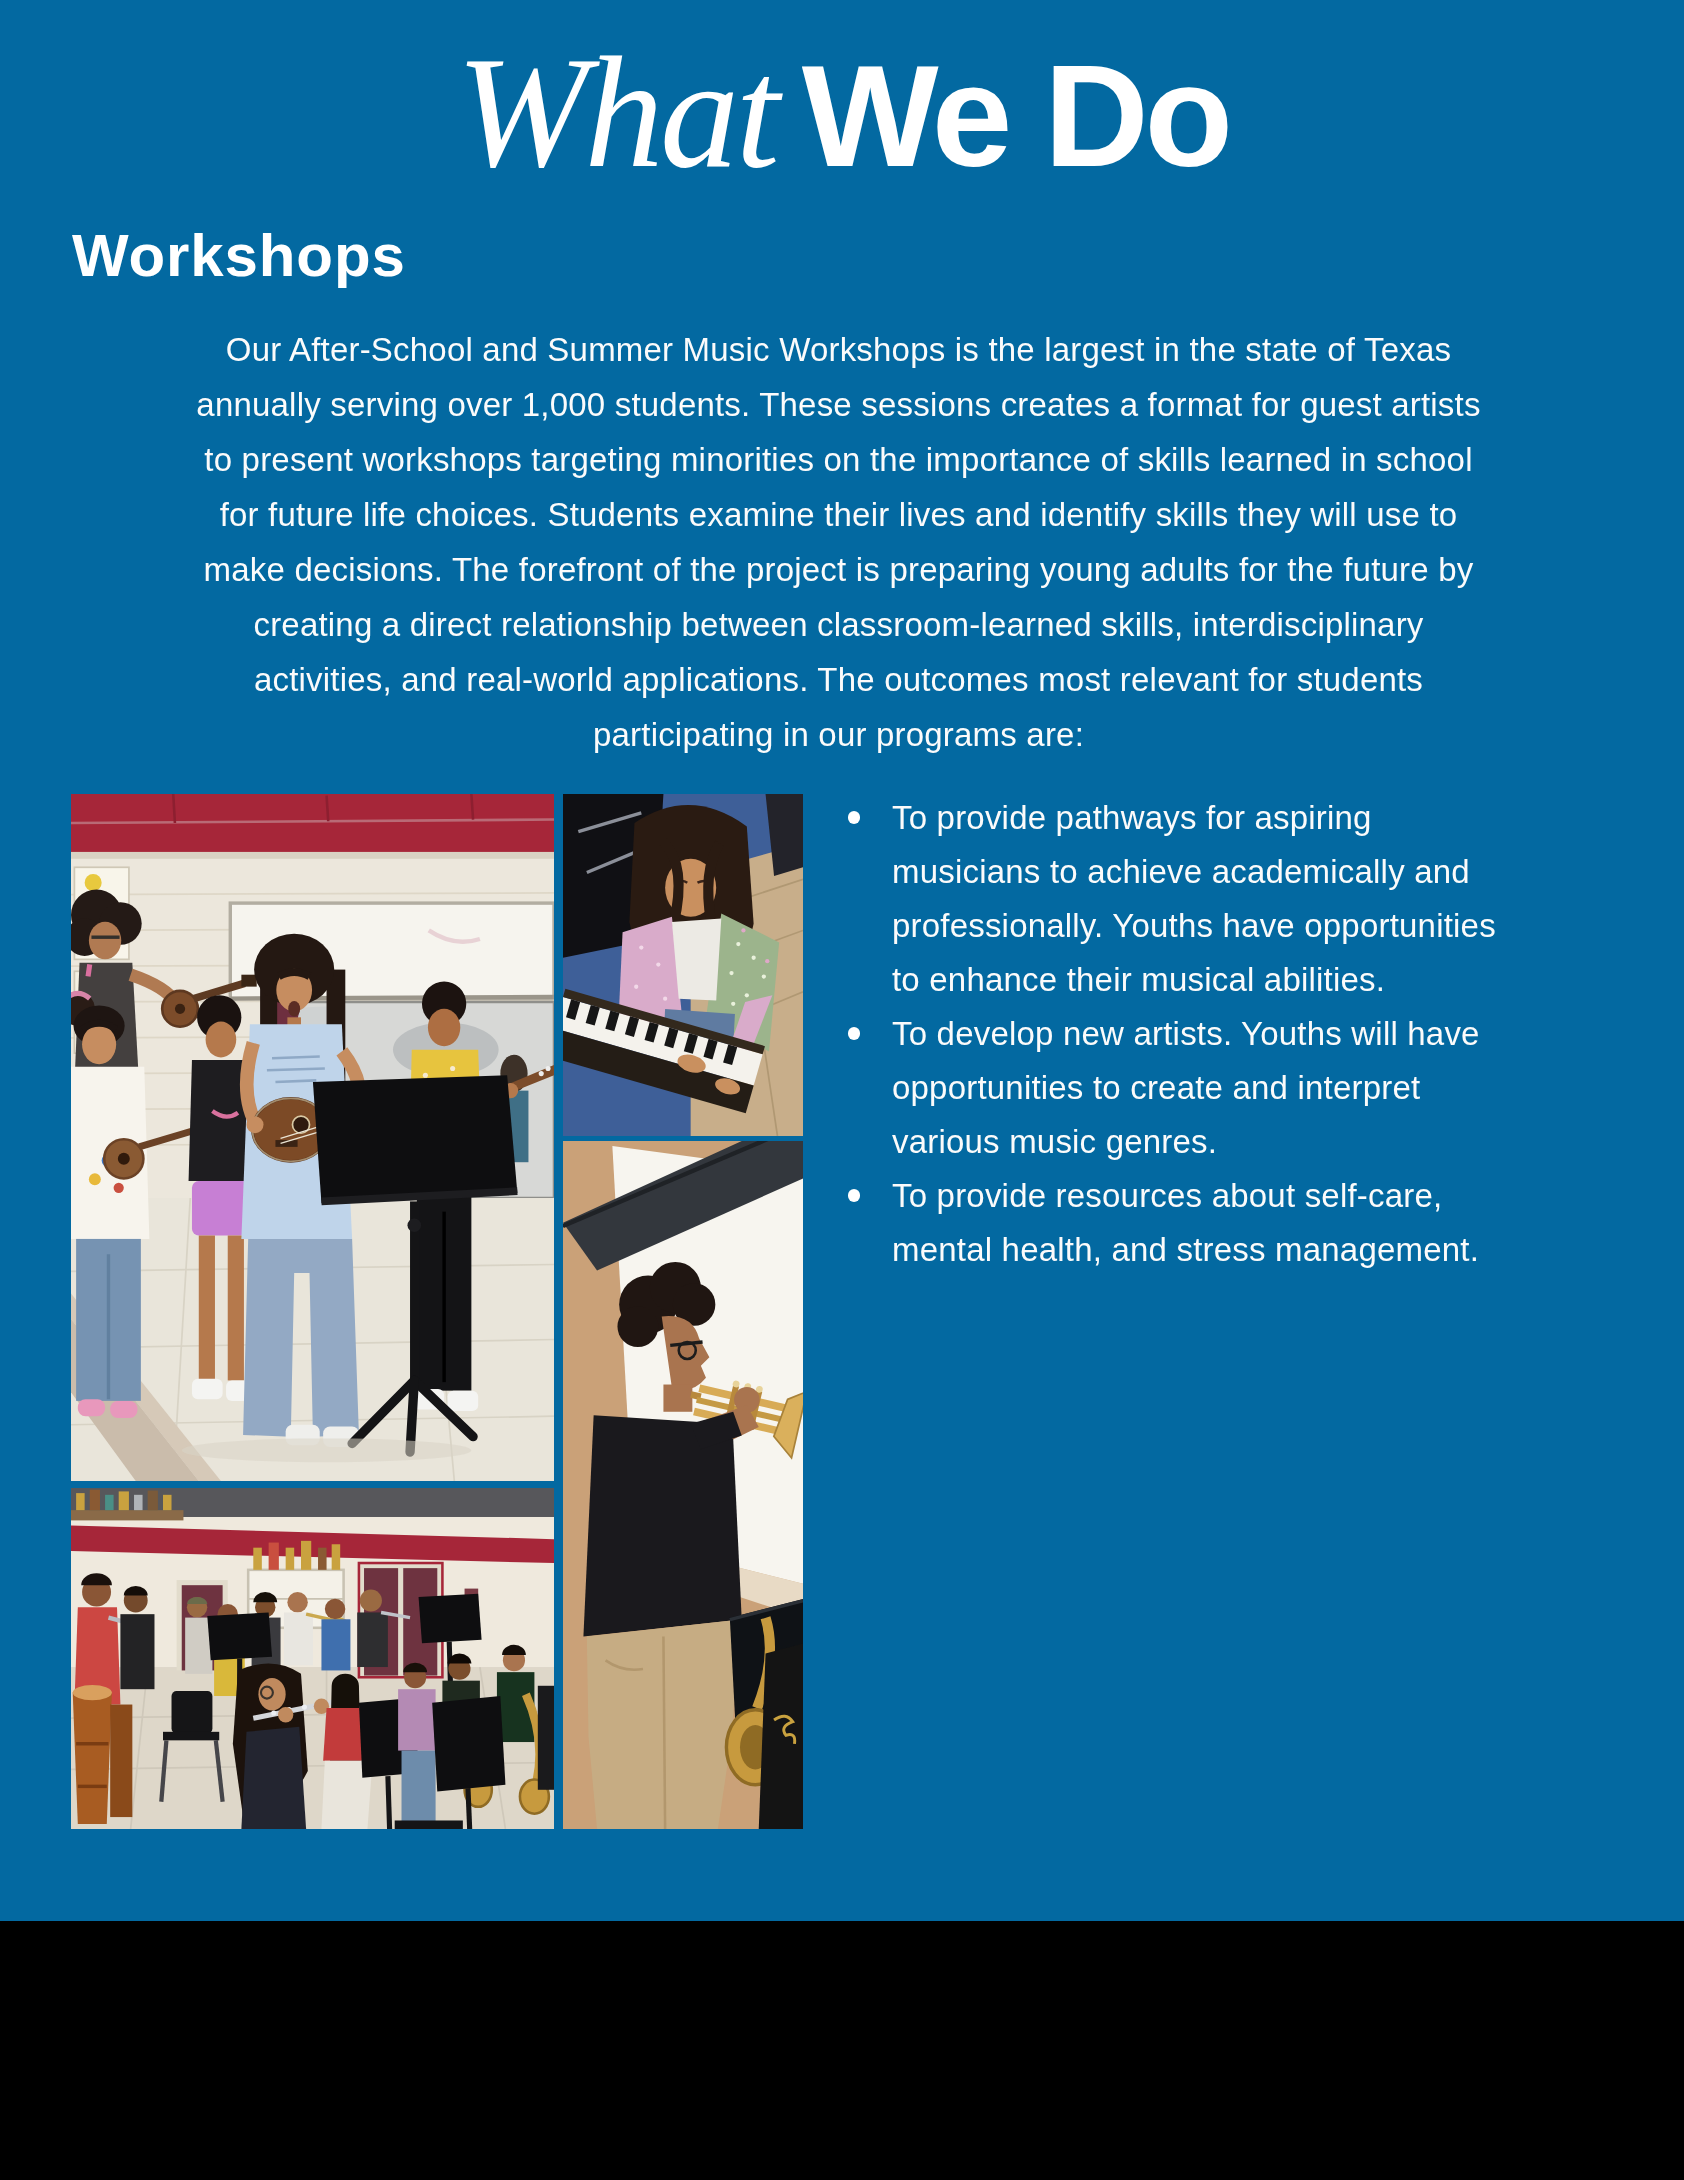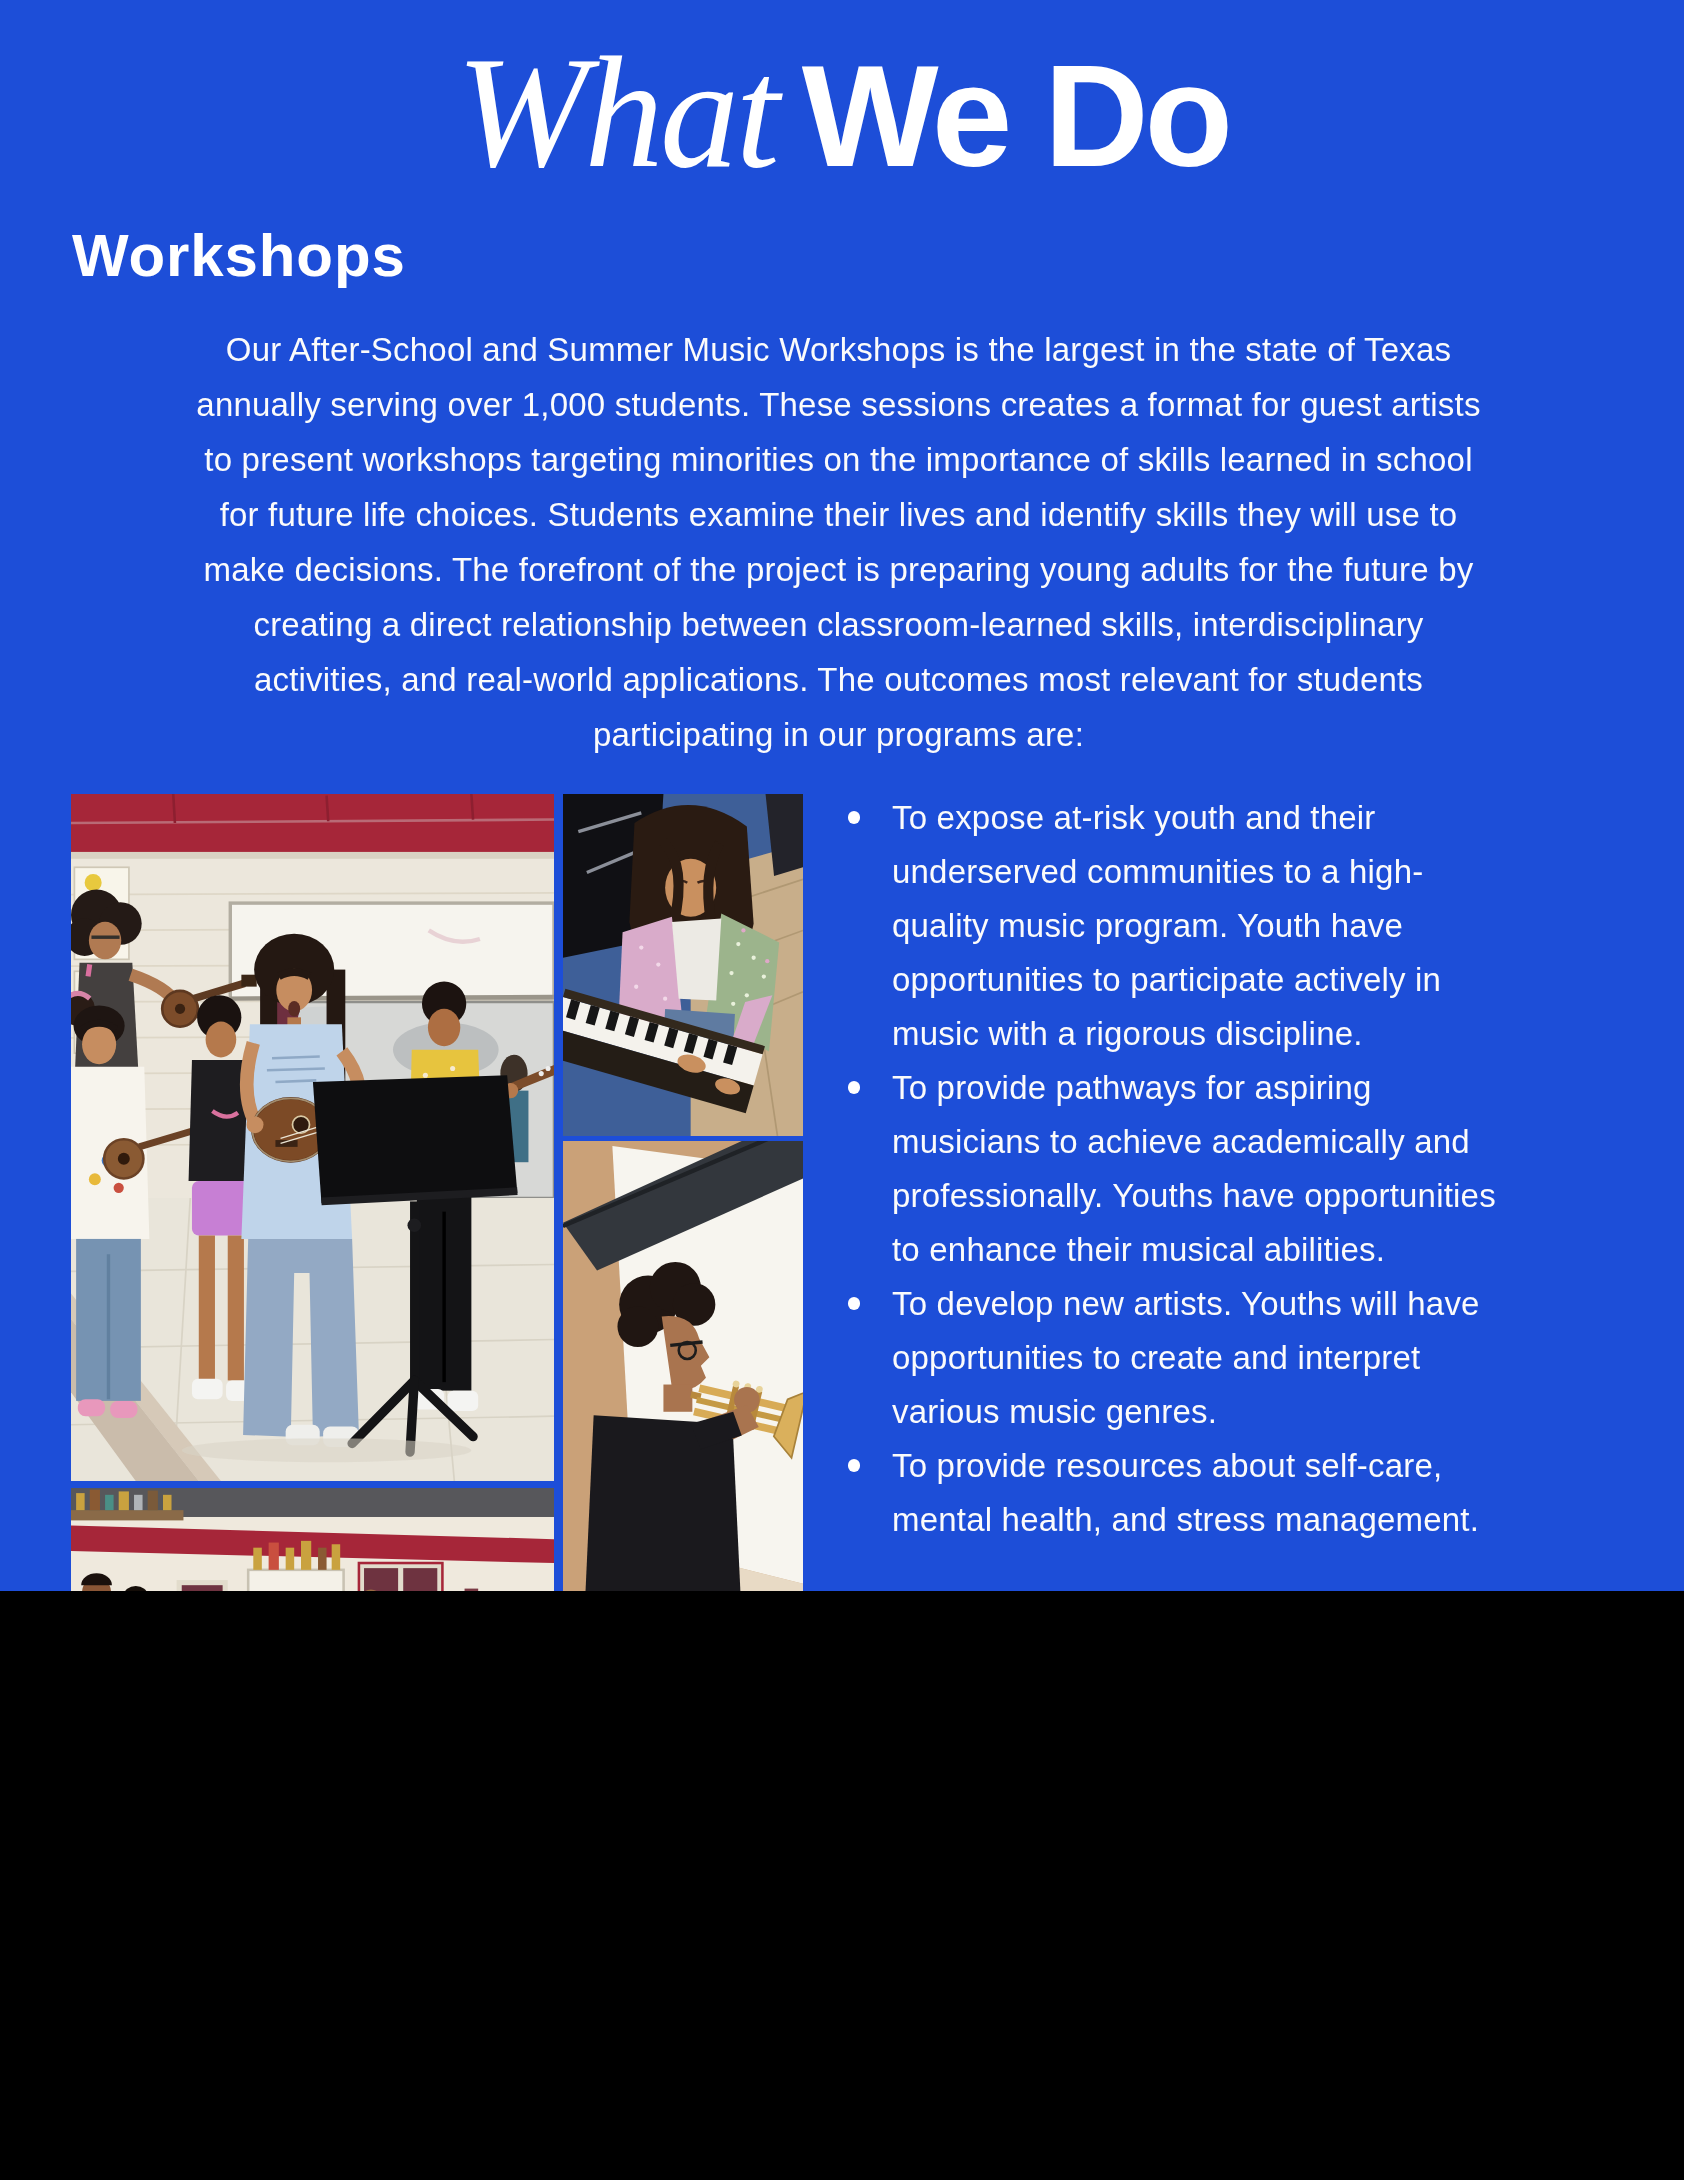--- a/index.html
+++ b/index.html
@@ -1,17 +1,17 @@
 <!DOCTYPE html>
 <html style="font-size:13.6px"><head>
 <meta charset="utf-8">
 <style>
   html,body{margin:0;padding:0;background:#000;}
   .page{
-    position:relative;width:1685px;height:1591px;background:#1d4ed8;
+    position:relative;width:1685px;height:1921px;background:#0369a1;
     font-family:"Liberation Sans", sans-serif;color:#fff;overflow:hidden;
   }
   .title-row{position:absolute;top:34px;left:0;width:100%;text-align:center;white-space:nowrap;line-height:1;}
   .title-italic{font-family:"Liberation Serif", serif;font-style:italic;font-weight:400;font-size:158px;letter-spacing:-3.4px;}
   .title-bold{font-family:"Liberation Sans", sans-serif;font-weight:700;font-size:145px;letter-spacing:-4.3px;margin-left:25.6px;}
   .workshops-heading{position:absolute;left:72px;top:221px;font-size:60px;font-weight:700;letter-spacing:0.9px;}
   .intro-paragraph{
     position:absolute;left:72px;top:322px;width:1533px;
     font-size:33px;line-height:55px;font-weight:400;letter-spacing:0.2px;white-space:pre-line;color:#fbfbfb;text-align:center;
   }
@@ -486,25 +486,20 @@
       <path d="M534,242 Q560,300 544,354" stroke="#c79a3e" stroke-width="10" fill="none"></path>
       <ellipse cx="544" cy="362" rx="17" ry="20" fill="#c79a3e" stroke="#8f6b24" stroke-width="3"></ellipse>
       <rect x="548" y="232" width="19" height="122" fill="#1a1a1c"></rect>
       <polygon points="424,252 504,244 510,348 430,356" fill="#0e0e10"></polygon>
       <line x1="466" y1="352" x2="468" y2="400" stroke="#141416" stroke-width="6"></line>
       <rect x="380" y="390" width="80" height="10" fill="#151517"></rect>
     </svg>
   </div>
 
   <ul class="outcomes-list">
-    <li>To expose at-risk youth and their
-underserved communities to a high-
-quality music program. Youth have
-opportunities to participate actively in
-music with a rigorous discipline.</li>
     <li>To provide pathways for aspiring
 musicians to achieve academically and
 professionally. Youths have opportunities
 to enhance their musical abilities.</li>
     <li>To develop new artists. Youths will have
 opportunities to create and interpret
 various music genres.</li>
     <li>To provide resources about self-care,
 mental health, and stress management.</li>
   </ul>

